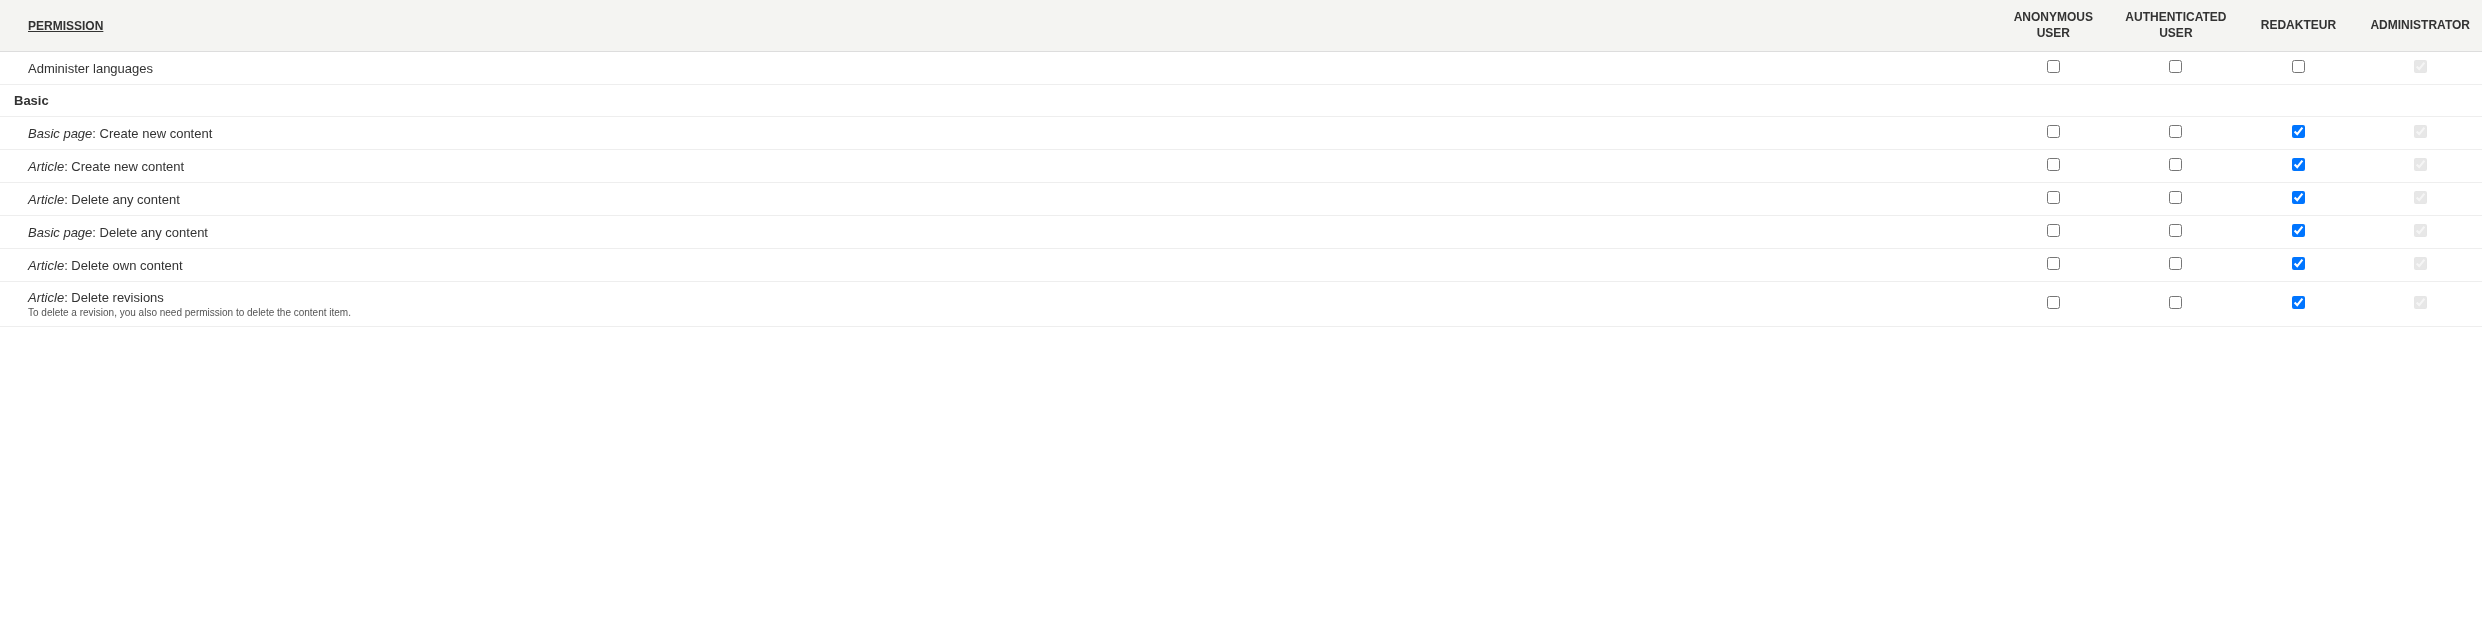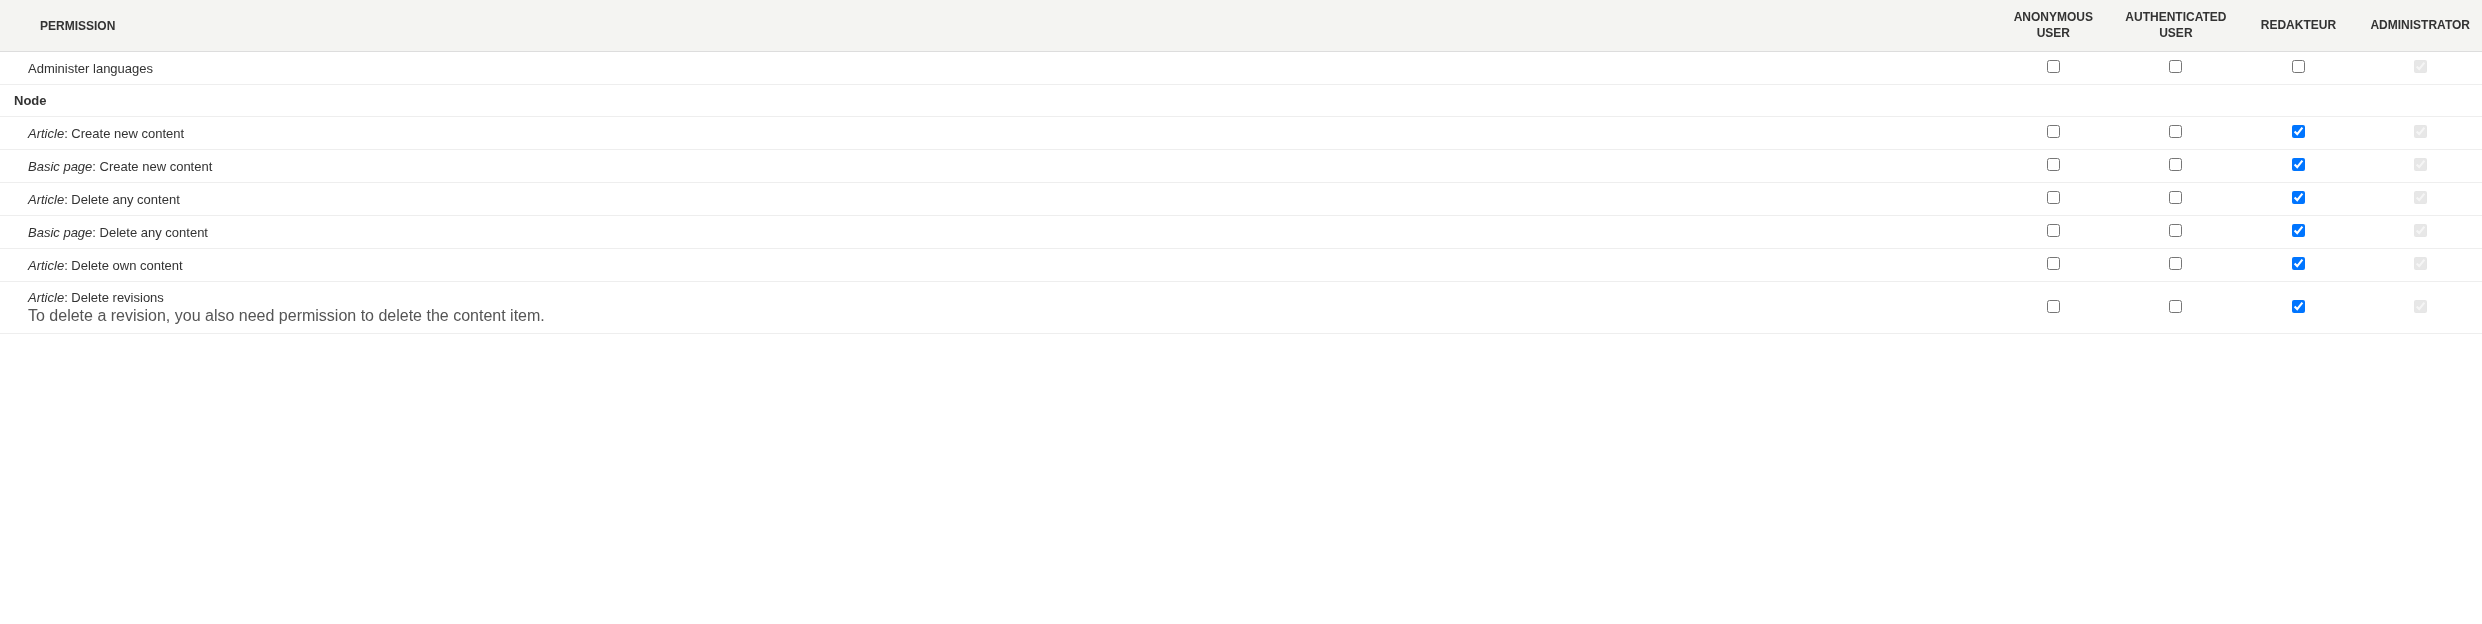--- a/index.html
+++ b/index.html
@@ -28,21 +28,22 @@
     text-transform: uppercase;
     vertical-align: middle;
   }
   thead th.role-col {
     text-align: center;
     width: 120px;
     white-space: pre-line;
     line-height: 1.3;
   }
   thead th.perm-col {
-    padding-left: 40px;
+    padding-left: 28px;
+    text-decoration: underline;
   }
   tbody tr {
     border-bottom: 1px solid #eee;
   }
   tbody td {
     padding: 8px 12px;
     vertical-align: middle;
   }
   td.perm-cell {
     padding-left: 28px;
@@ -54,21 +55,21 @@
   .module-row td {
     font-weight: bold;
     padding-left: 14px;
     background: #fff;
   }
   .prefix {
     font-style: italic;
   }
   .desc {
     color: #555;
-    font-size: 16px;
+    font-size: 10px;
     margin-top: 2px;
   }
   input[type="checkbox"] {
     width: 13px;
     height: 13px;
     cursor: pointer;
   }
   input[type="checkbox"]:disabled {
     cursor: default;
     opacity: 0.55;
@@ -91,34 +92,34 @@
   <tr>
         <td class="perm-cell">
           <div><span>Administer languages</span></div>
         </td>
         <td class="role-cell"><input type="checkbox" style=""></td>
         <td class="role-cell"><input type="checkbox" style=""></td>
         <td class="role-cell"><input type="checkbox" style=""></td>
         <td class="role-cell"><input type="checkbox" disabled="" checked="" style=""></td>
       </tr>
       <tr class="module-row">
-        <td colspan="5">Node</td>
+        <td colspan="5">Basic</td>
       </tr>
       <tr>
         <td class="perm-cell">
-          <div><span class="prefix">Article</span>: <span>Create new content</span></div>
+          <div><span class="prefix">Basic page</span>: <span>Create new content</span></div>
         </td>
         <td class="role-cell"><input type="checkbox" style=""></td>
         <td class="role-cell"><input type="checkbox" style=""></td>
         <td class="role-cell"><input type="checkbox" checked="" style=""></td>
         <td class="role-cell"><input type="checkbox" disabled="" checked="" style=""></td>
       </tr>
       <tr>
         <td class="perm-cell">
-          <div><span class="prefix">Basic page</span>: <span>Create new content</span></div>
+          <div><span class="prefix">Article</span>: <span>Create new content</span></div>
         </td>
         <td class="role-cell"><input type="checkbox" style=""></td>
         <td class="role-cell"><input type="checkbox" style=""></td>
         <td class="role-cell"><input type="checkbox" checked="" style=""></td>
         <td class="role-cell"><input type="checkbox" disabled="" checked="" style=""></td>
       </tr>
       <tr>
         <td class="perm-cell">
           <div><span class="prefix">Article</span>: <span>Delete any content</span></div>
         </td>

